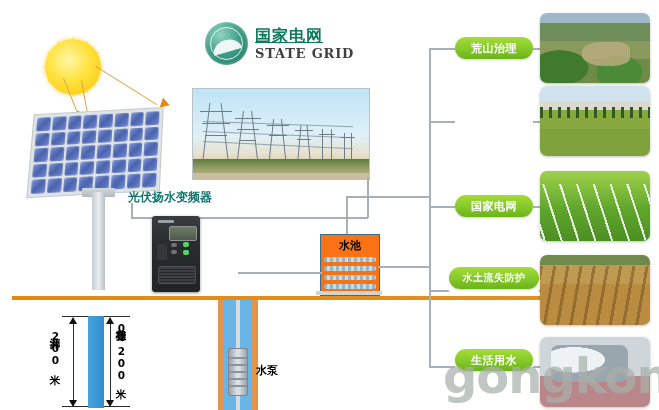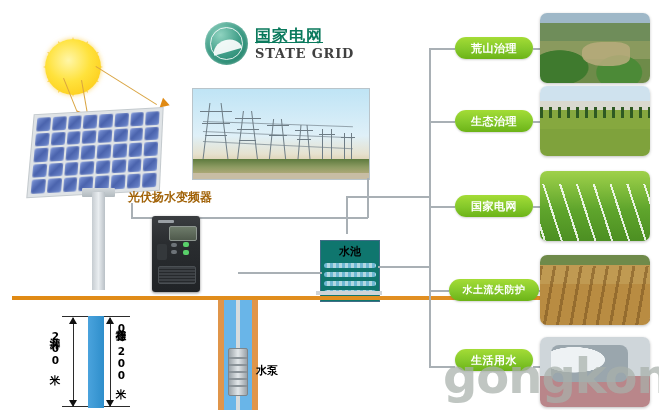--- a/index.html
+++ b/index.html
@@ -57,39 +57,39 @@
   .tw-leg{position:absolute;bottom:0;width:1.3px;background:#6e7d86;}
   .tw-arm{position:absolute;height:1.3px;background:#6e7d86;}
   .wire{position:absolute;height:0;border-top:.7px solid rgba(110,125,134,.65);
     transform-origin:0 0;}
   .photo-ground{position:absolute;left:0;bottom:0;width:100%;height:22%;
     background:linear-gradient(180deg,#5d7a3e 0%,#8d9b62 40%,#c9b489 100%);}
   .photo-road{position:absolute;left:0;bottom:0;width:100%;height:7%;background:#c8bda4;}
 
   
   .inv-label{position:absolute;left:128px;top:189px;font-size:12px;font-weight:bold;
-    color:#a16207;white-space:nowrap;}
+    color:#0f766e;white-space:nowrap;}
   .inverter{position:absolute;left:152px;top:216px;width:48px;height:76px;
     background:linear-gradient(180deg,#3a3d40 0%,#2a2d30 35%,#202326 100%);
     border-radius:3px;box-shadow:0 1px 3px rgba(0,0,0,.45);}
   .inv-brand{position:absolute;left:6px;top:4px;width:16px;height:3px;
     background:#9aa0a5;border-radius:1px;}
   .inv-screen{position:absolute;left:17px;top:10px;width:26px;height:13px;
     background:linear-gradient(180deg,#6e7b6a,#4f5a4c);border:1px solid #8d9690;border-radius:2px;}
   .inv-btn{position:absolute;border-radius:2px;background:#59d06a;}
   .inv-btn.gray{background:#6d7378;}
   .inv-panel{position:absolute;left:5px;top:28px;width:10px;height:16px;
     background:#34383b;border-radius:2px;}
   .inv-vent{position:absolute;left:6px;bottom:8px;width:36px;height:16px;
     background:repeating-linear-gradient(180deg,#3c4044 0 1.5px,#26292c 1.5px 3px);
     border:1px solid #4a4f53;border-radius:2px;}
 
   
-  .pool{position:absolute;left:320px;top:240px;width:58px;height:60px;
-    background:#0f766e;border:1.6px solid #3f6d86;}
+  .pool{position:absolute;left:320px;top:234px;width:58px;height:60px;
+    background:#f97316;border:1.6px solid #3f6d86;}
   .pool-label{position:absolute;left:0;top:3px;width:100%;text-align:center;
     font-size:11px;font-weight:bold;color:#000;}
   .wave{position:absolute;left:3px;width:52px;height:5px;
     background:repeating-linear-gradient(90deg,#7fc4e6 0 3px,#cfe9f6 3px 6px);
     border-radius:3px;opacity:.85;}
   .pool-edge{position:absolute;left:316px;top:291px;width:66px;height:4px;background:#cfd4d7;}
 
   
   .ground{position:absolute;left:12px;top:296px;width:634px;height:4px;
     background:linear-gradient(90deg,#e08a14,#e2922a);}
@@ -357,35 +357,32 @@
   <div class="tree-spine"></div>
 
   <div class="branch" style="left:429px;top:48px;width:26px;"></div>
   <div class="tag" style="left:455px;top:37px;">
     <span>荒山治理</span>
   </div>
   <div class="tag-link" style="left:533px;top:48px;width:16px;"></div>
   <div class="thumb t1" style="left:540px;top:13px;"></div>
 
   <div class="branch" style="left:429px;top:121px;width:26px;"></div>
-  <div class="tag" style="left:455px;top:110px;">
-    <span>生态治理</span>
-  </div>
   <div class="tag-link" style="left:533px;top:121px;width:16px;"></div>
   <div class="thumb t2" style="left:540px;top:86px;"></div>
 
   <div class="branch" style="left:429px;top:206px;width:26px;"></div>
   <div class="tag" style="left:455px;top:195px;">
     <span>国家电网</span>
   </div>
   <div class="tag-link" style="left:533px;top:206px;width:16px;"></div>
   <div class="thumb t3" style="left:540px;top:171px;"></div>
 
   <div class="branch" style="left:429px;top:290px;width:20px;"></div>
-  <div class="tag wide" style="left:449px;top:279px;align-items:center;">
+  <div class="tag wide" style="left:449px;top:267px;align-items:center;">
     <span>水土流失防护</span>
   </div>
   <div class="tag-link" style="left:539px;top:290px;width:10px;"></div>
   <div class="thumb t4" style="left:540px;top:255px;"></div>
 
   <div class="branch" style="left:429px;top:366px;width:26px;"></div>
   <div class="tag" style="left:455px;top:349px;">
     <span>生活用水</span>
   </div>
   <div class="tag-link" style="left:533px;top:366px;width:16px;"></div>

